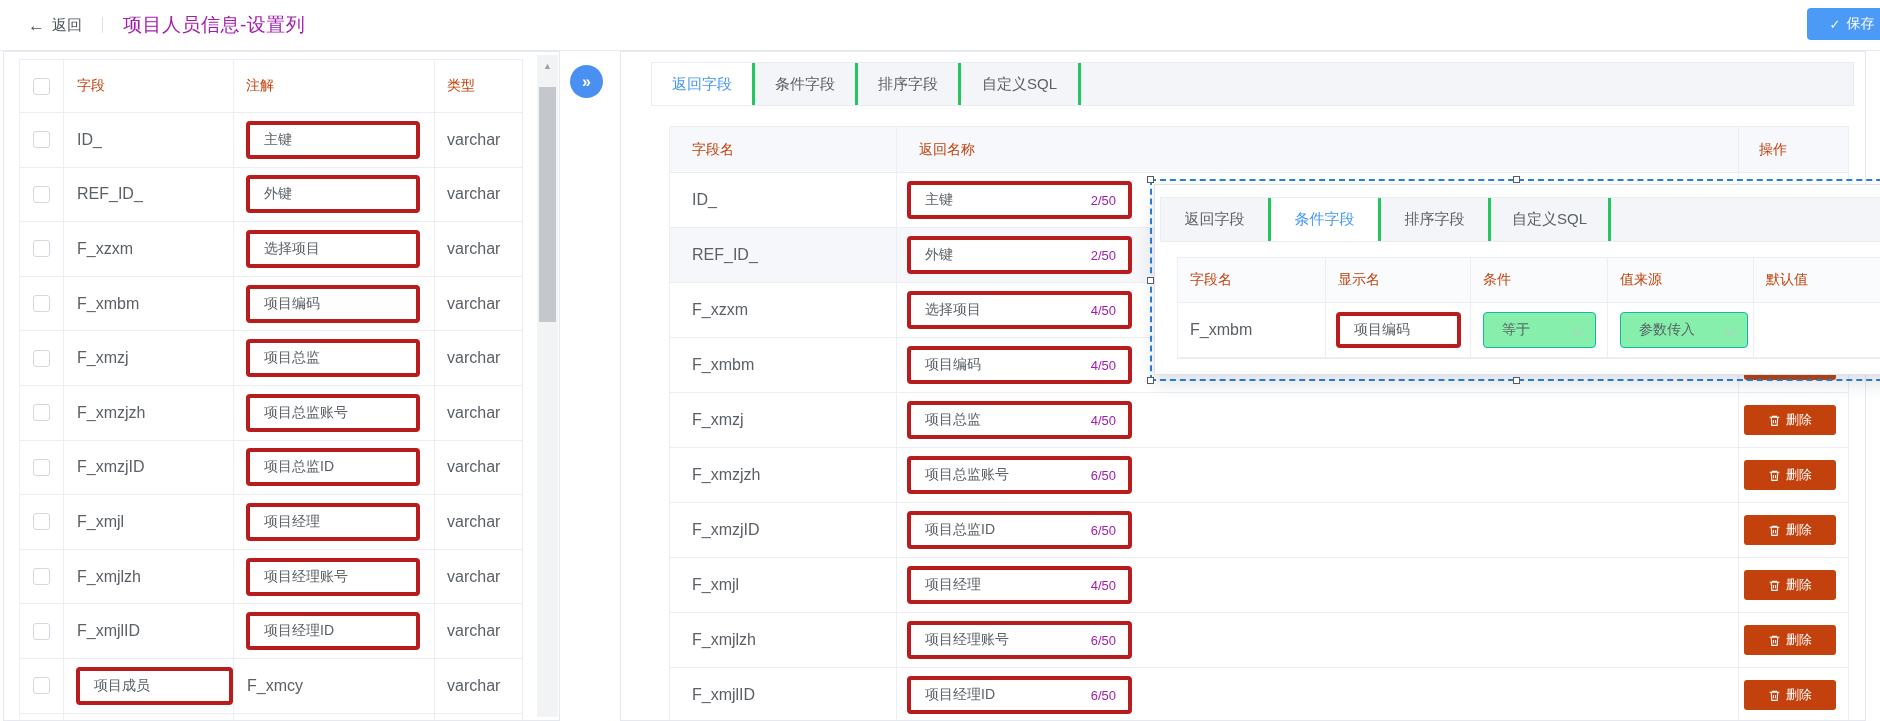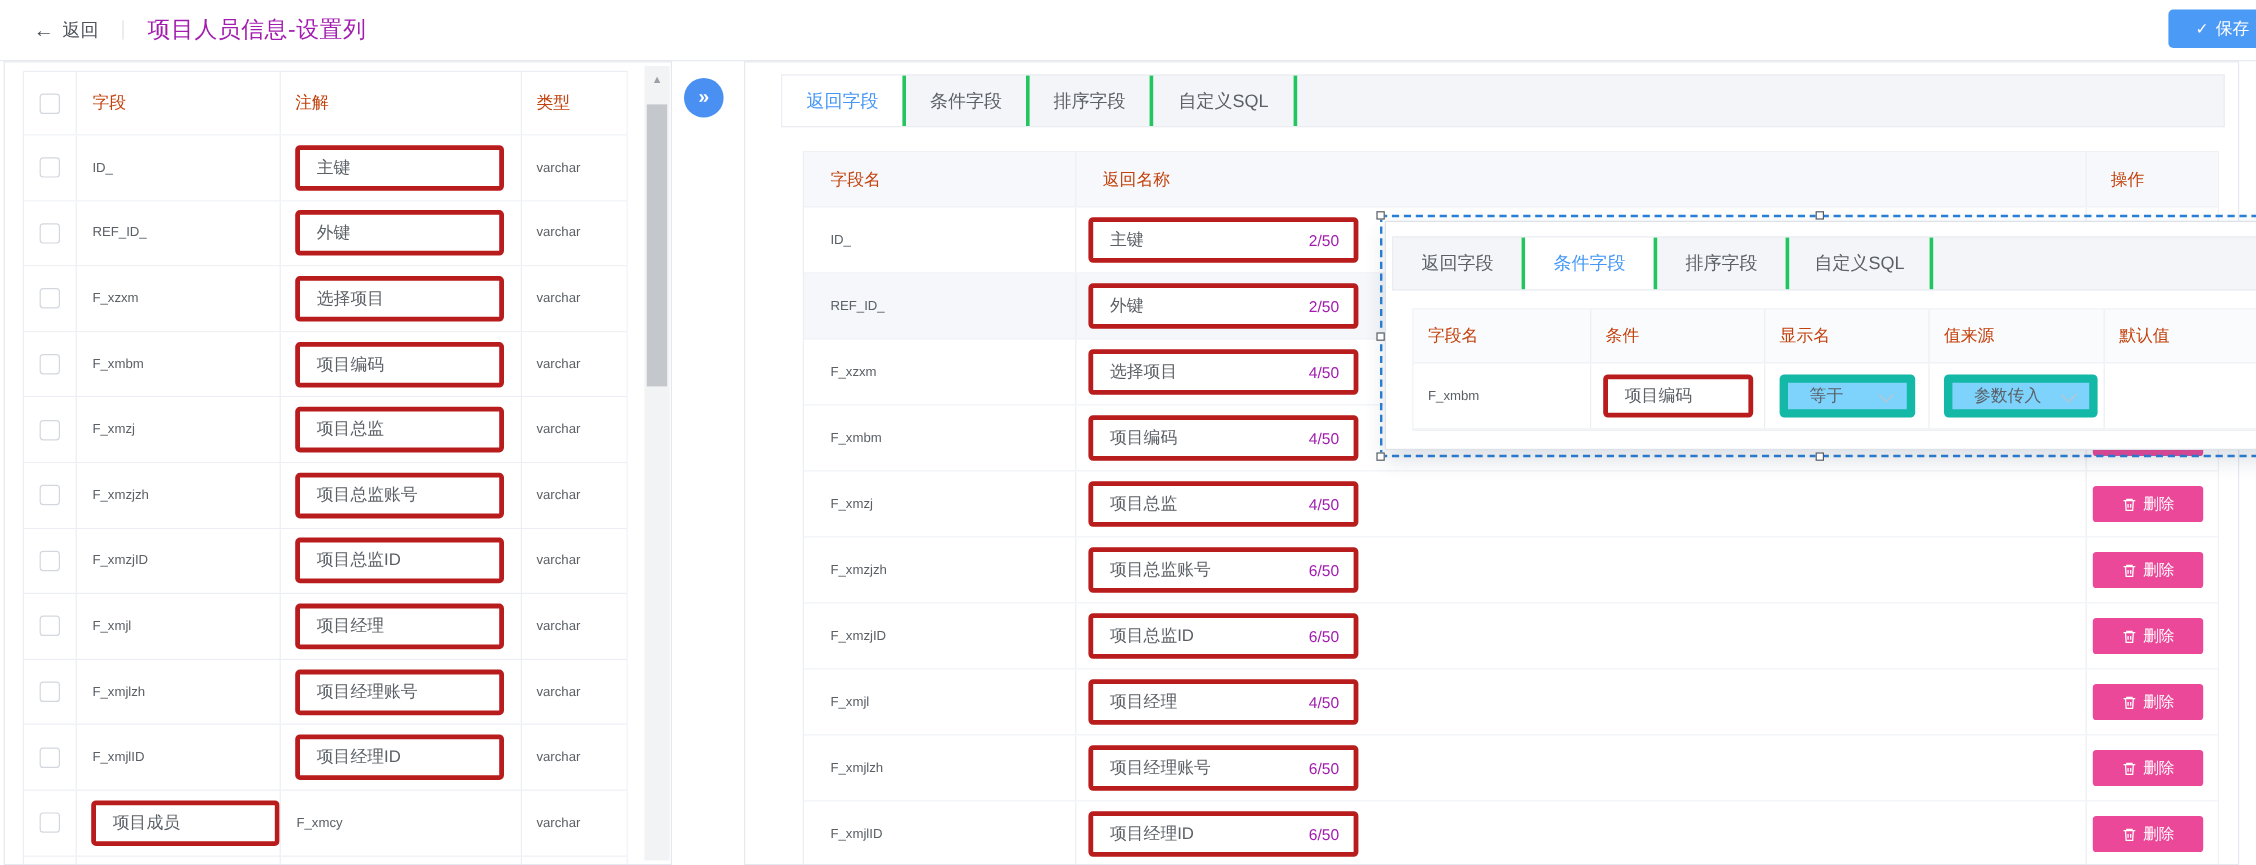--- a/index.html
+++ b/index.html
@@ -21,21 +21,21 @@
   
   .card{position:absolute;background:#fff;border:1px solid #e5e8ee;box-sizing:border-box;}
   #left-card{left:3px;top:51px;width:557px;height:670px;overflow:hidden;}
   #right-card{left:620px;top:51px;width:1246px;height:670px;overflow:hidden;}
 
   
   .grid-row{display:grid;box-sizing:border-box;}
   .cell{display:flex;align-items:center;box-sizing:border-box;border-right:1px solid #eceef3;overflow:hidden;}
   .cell:last-child{border-right:none;}
   .hdr-text{color:#c2410c;font-size:14px;}
-  .cell-text{color:#5a6066;font-size:11px;white-space:nowrap;}
+  .cell-text{color:#5a6066;font-size:16px;white-space:nowrap;}
   .inp{background:#fff;border:4px solid #b91c1c;border-radius:4px;height:38px;display:flex;align-items:center;
        box-sizing:border-box;}
   .inp .val{padding-left:14px;font-size:14px;color:#5a6066;white-space:nowrap;}
   .inp .cnt{margin-left:auto;padding-right:12px;font-size:13px;color:#a21caf;}
 
   
   #left-table{position:absolute;left:15px;top:7px;width:504px;border:1px solid #eceef3;box-sizing:border-box;}
   #left-table .grid-row{grid-template-columns:44px 170px 201px 89px;border-bottom:1px solid #eceef3;background:#fff;}
   #left-table .hrow{height:53px;}
   #left-table .drow{height:54.6px;}
@@ -64,39 +64,39 @@
 
   
   #right-table{position:absolute;left:48px;top:74px;width:1180px;border:1px solid #eceef3;box-sizing:border-box;}
   #right-table .grid-row{grid-template-columns:227px 842px 111px;border-bottom:1px solid #eceef3;background:#fff;}
   #right-table .hrow{height:46px;background:#f7f8fb;}
   #right-table .drow{height:55px;}
   #right-table .drow.hl{background:#f5f7fa;}
   .pad22{padding-left:22px;}
   .pad20{padding-left:20px;}
   .rt-inp{margin-left:10px;width:225px;}
-  .del-btn{margin-left:5px;width:92px;height:30px;border:none;border-radius:3px;background:#ec4899;color:#fff;
+  .del-btn{margin-left:5px;width:92px;height:30px;border:none;border-radius:3px;background:#c2410c;color:#fff;
            font-size:13px;display:flex;align-items:center;justify-content:center;gap:5px;cursor:pointer;font-family:inherit;}
 
   
   #overlay{position:absolute;left:1150px;top:179px;width:762px;height:202px;z-index:10;
            border:2px dashed #2a80d8;box-sizing:border-box;}
   .handle{position:absolute;width:7px;height:7px;background:#fff;border:1px solid #565b62;box-sizing:border-box;z-index:12;}
   #overlay .panel{position:absolute;left:2px;top:3px;right:0;bottom:4px;background:#fff;border:1px solid #dde1e8;
                   box-shadow:0 8px 16px rgba(40,60,95,.16);overflow:hidden;}
   #ov-tabbar{position:absolute;left:5px;top:12px;right:0;height:45px;}
   #ov-tabbar .tab{width:110px;}
   #ov-tabbar .tab.sql{width:120px;}
   #ov-table{position:absolute;left:22px;top:72px;right:-20px;border:1px solid #eceef3;box-sizing:border-box;}
   #ov-table .grid-row{grid-template-columns:148px 145px 137px 146px 1fr;border-bottom:1px solid #eceef3;background:#fff;}
   #ov-table .hrow{height:45px;background:#fafbfd;}
   #ov-table .drow{height:55px;}
   .pad12{padding-left:12px;}
   .ov-inp{margin-left:10px;width:125px;height:36px;}
-  .sel{background:#7dd3fc;border:7px solid #14b8a6;border-radius:4px;height:36px;display:flex;align-items:center;
+  .sel{background:#86efac;border:1px solid #14b8a6;border-radius:4px;height:36px;display:flex;align-items:center;
        box-sizing:border-box;cursor:pointer;font-family:Liberation Serif, serif;}
   .sel .val{padding-left:18px;font-size:14px;color:#5a6066;white-space:nowrap;}
   .chev{margin-left:auto;margin-right:14px;width:8px;height:8px;border-right:1.5px solid #c0c4cc;
         border-bottom:1.5px solid #c0c4cc;transform:rotate(45deg) translateY(-2px);}
   .sel1{margin-left:12px;width:113px;}
   .sel2{margin-left:12px;width:128px;}
 </style>
 </head>
 <body>
 
@@ -471,22 +471,22 @@
       <div class="tabbar" id="ov-tabbar">
         <div class="tab">返回字段</div>
         <div class="tab active">条件字段</div>
         <div class="tab">排序字段</div>
         <div class="tab sql">自定义SQL</div>
       </div>
 
       <div id="ov-table">
         <div class="grid-row hrow">
           <div class="cell hdr-text pad12">字段名</div>
+          <div class="cell hdr-text pad12">显示名</div>
           <div class="cell hdr-text pad12">条件</div>
-          <div class="cell hdr-text pad12">显示名</div>
           <div class="cell hdr-text pad12">值来源</div>
           <div class="cell hdr-text pad12">默认值</div>
         </div>
         <div class="grid-row drow">
           <div class="cell cell-text pad12">F_xmbm</div>
           <div class="cell">
               <div class="inp ov-inp">
             <span class="val">项目编码</span>
               </div>
             </div>

